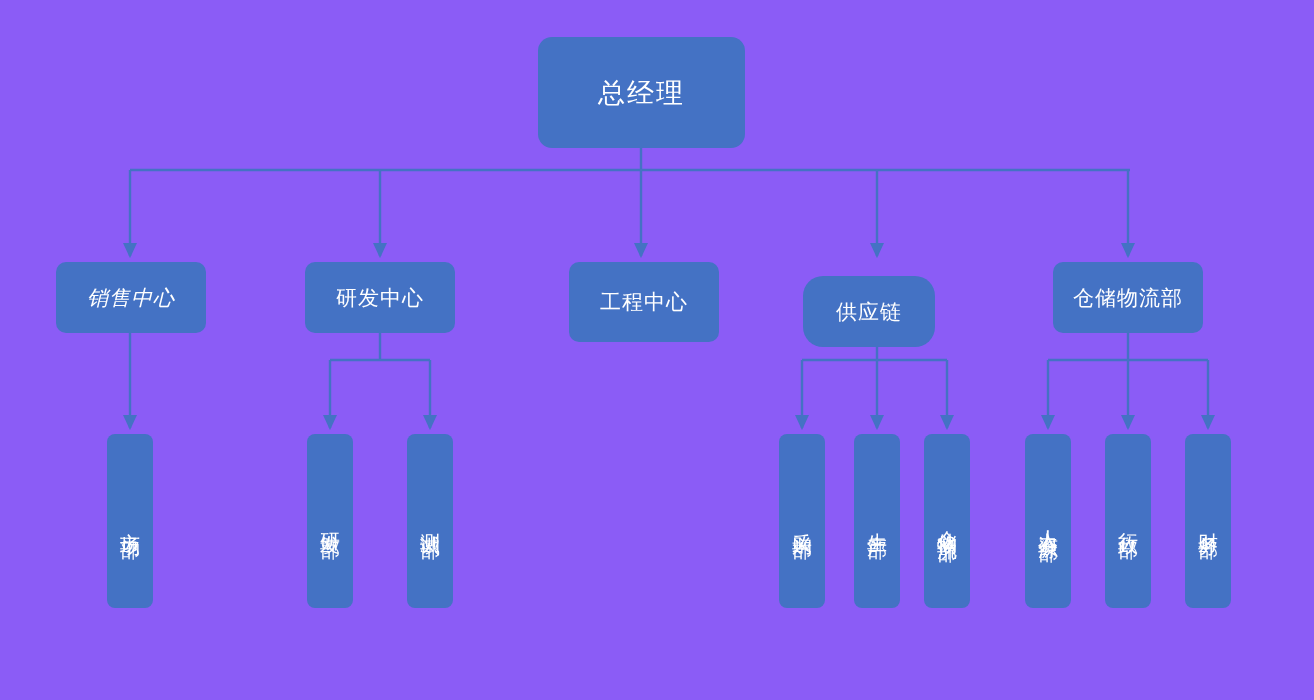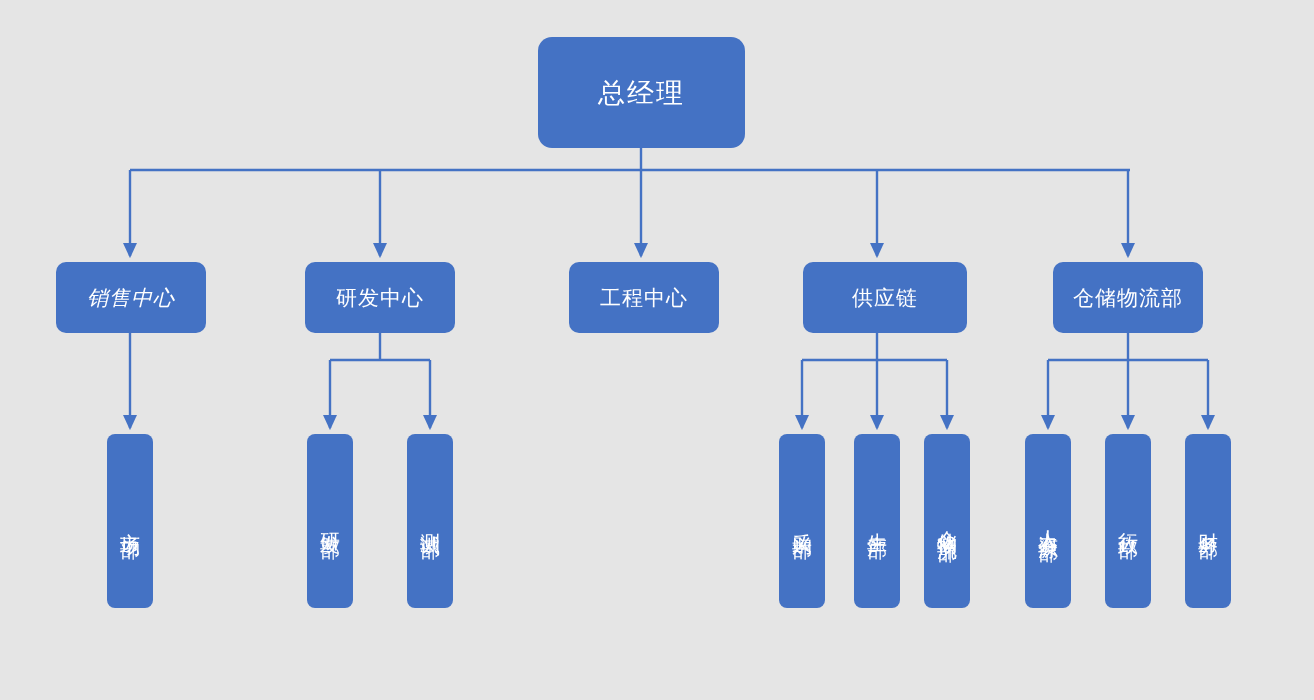--- a/index.html
+++ b/index.html
@@ -5,21 +5,21 @@
 <style>
   html, body {
     margin: 0;
     padding: 0;
     background: #ffffff;
   }
   #stage {
     position: relative;
     width: 1314px;
     height: 700px;
-    background: #e5e5e5;
+    background: #8b5cf6;
     font-family: "Liberation Sans", "DejaVu Sans", sans-serif;
     overflow: hidden;
   }
   #connectors {
     position: absolute;
     left: 0;
     top: 0;
     width: 1314px;
     height: 700px;
   }
@@ -103,24 +103,24 @@
   <div class="node node-root" style="left:538px; top:37px; width:207px; height:111px;">
     <span>总经理</span>
   </div>
 
   <div class="node node-l2" style="left:56px; top:262px; width:150px; height:71px;font-style:italic;">
     <span>销售中心</span>
   </div>
   <div class="node node-l2" style="left:305px; top:262px; width:150px; height:71px;">
     <span>研发中心</span>
   </div>
-  <div class="node node-l2" style="left:569px; top:262px; width:150px; height:71px;">
+  <div class="node node-l2" style="left:569px; top:262px; width:150px; height:80px;">
     <span>工程中心</span>
   </div>
-  <div class="node node-l2" style="left:803px; top:262px; width:164px; height:71px;">
+  <div class="node node-l2" style="left:803px; top:276px; width:132px; height:71px;border-radius:20px;">
     <span>供应链</span>
   </div>
   <div class="node node-l2" style="left:1053px; top:262px; width:150px; height:71px;">
     <span>仓储物流部</span>
   </div>
 
   <div class="node node-leaf" style="left:107px; top:434px; width:46px; height:174px;">
     <span class="vtext">市场部</span>
   </div>
   <div class="node node-leaf" style="left:307px; top:434px; width:46px; height:174px;">

